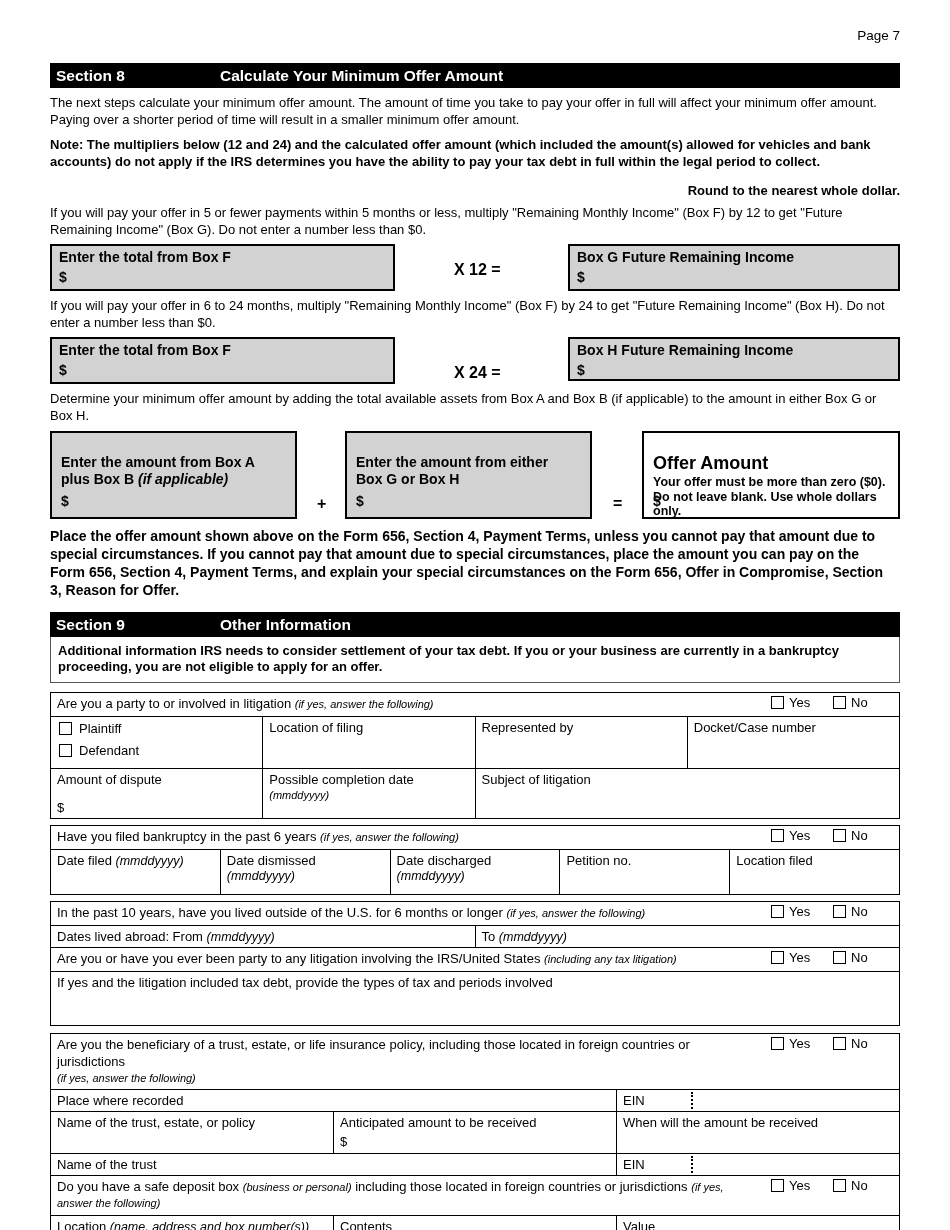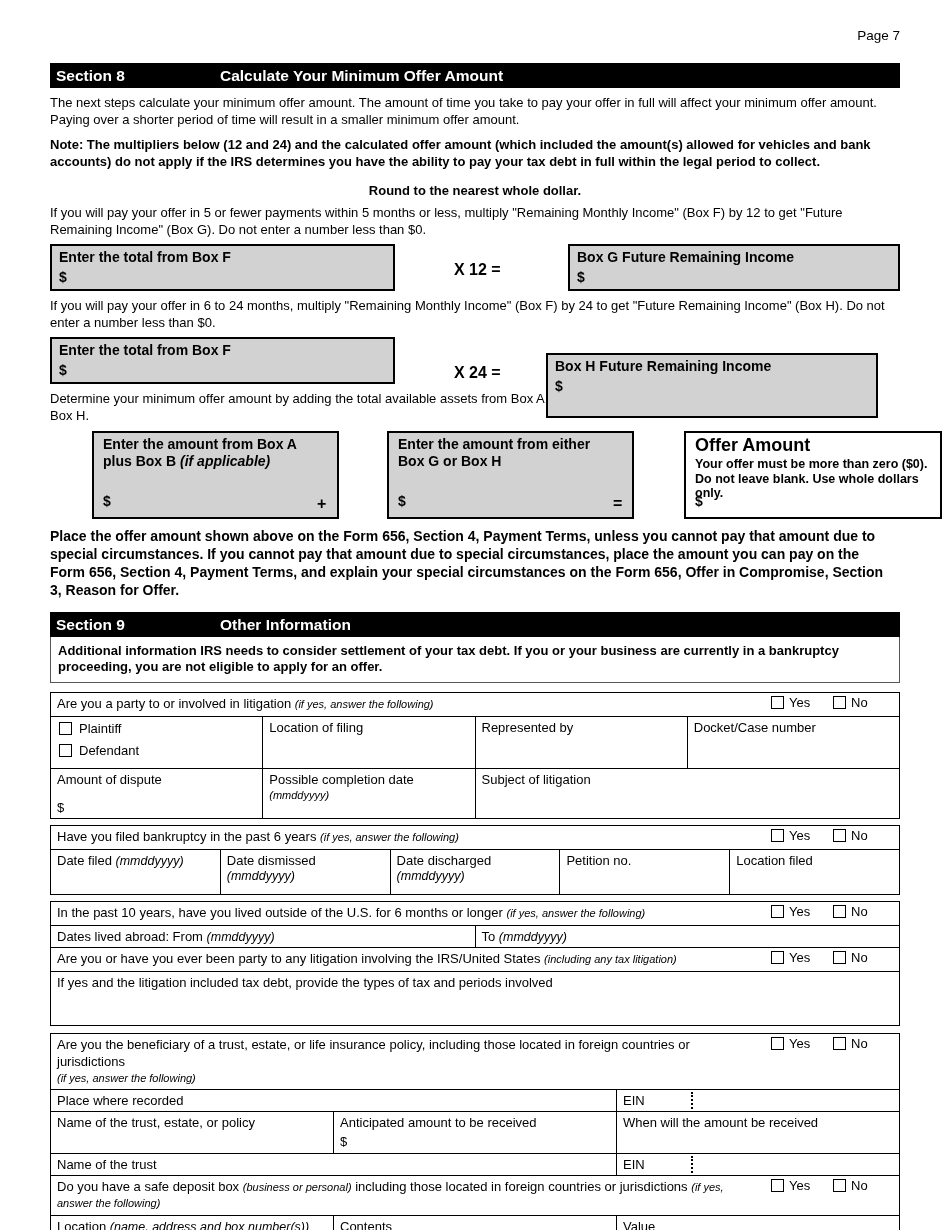--- a/index.html
+++ b/index.html
@@ -17,21 +17,21 @@
   .section-bar{
     background:#000;color:#fff;height:25px;line-height:25px;
     font-size:15.5px;font-weight:bold;display:flex;align-items:center;
   }
   .section-bar .sec-no{width:170px;padding-left:6px;box-sizing:border-box;}
   .section-bar .sec-title{}
 
   p.body{font-size:13px;line-height:1.27;margin:7px 0 0 0;}
   p.bold{font-weight:bold;}
   p.tight{margin-top:9px;}
-  .right-bold{text-align:center;font-weight:bold;font-size:13px;margin-top:13px;}
+  .right-bold{text-align:right;font-weight:bold;font-size:13px;margin-top:13px;}
 
   
   .calcrow{position:relative;margin-top:6px;height:47px;}
   .gbox{
     position:absolute;top:0;
     border:2px solid #000;
     background-color:#d2d2d2;
     background-image:
       radial-gradient(#a8a8a8 0.6px, transparent 0.7px),
       radial-gradient(#bdbdbd 0.5px, transparent 0.6px);
@@ -49,22 +49,21 @@
 
   .bigrow{position:relative;margin-top:7px;height:88px;}
   .bigbox{
     position:absolute;top:0;height:88px;border:2px solid #000;box-sizing:border-box;
     background-color:#d2d2d2;
     background-image:
       radial-gradient(#a8a8a8 0.6px, transparent 0.7px),
       radial-gradient(#bdbdbd 0.5px, transparent 0.6px);
     background-size:4px 4px, 6px 6px;
     background-position:0 0, 2px 3px;
-    padding:3px 9px 0 9px;
-    margin-left:42px;
+    padding:21px 9px 0 9px;
   }
   .bigbox.white{background:#fff;background-image:none;}
   .bigbox .blabel{font-size:14px;font-weight:bold;line-height:1.18;}
   .bigbox .bigtitle{font-size:18px;font-weight:bold;line-height:1.1;}
   .bigbox .sub{font-size:12.5px;font-weight:bold;line-height:1.18;margin-top:1px;}
   .bigbox .dollar{position:absolute;left:9px;bottom:8px;font-size:14px;font-weight:bold;}
 
   p.closing{font-size:14px;font-weight:bold;line-height:1.28;margin:9px 12px 0 0;}
 
   
@@ -131,21 +130,21 @@
   </div>
 
   <p class="body">If you will pay your offer in 6 to 24 months, multiply "Remaining Monthly Income" (Box F) by 24 to get "Future Remaining Income" (Box H). Do not enter a number less than $0.</p>
 
   <div class="calcrow">
     <div class="gbox" style="left:0;width:345px;height:47px;">
       <div class="blabel">Enter the total from Box F</div>
       <div class="dollar">$</div>
     </div>
     <div class="op" style="left:404px;top:27px;">X 24  =</div>
-    <div class="gbox" style="left:496px;width:332px;height:65px;margin-top:16px;">
+    <div class="gbox" style="left:518px;width:332px;height:44px;">
       <div class="blabel">Box H Future Remaining Income</div>
       <div class="dollar">$</div>
     </div>
   </div>
 
   <p class="body">Determine your minimum offer amount by adding the total available assets from Box A and Box B (if applicable) to the amount in either Box G or Box H.</p>
 
   <div class="bigrow">
     <div class="bigbox" style="left:0;width:247px;">
       <div class="blabel">

